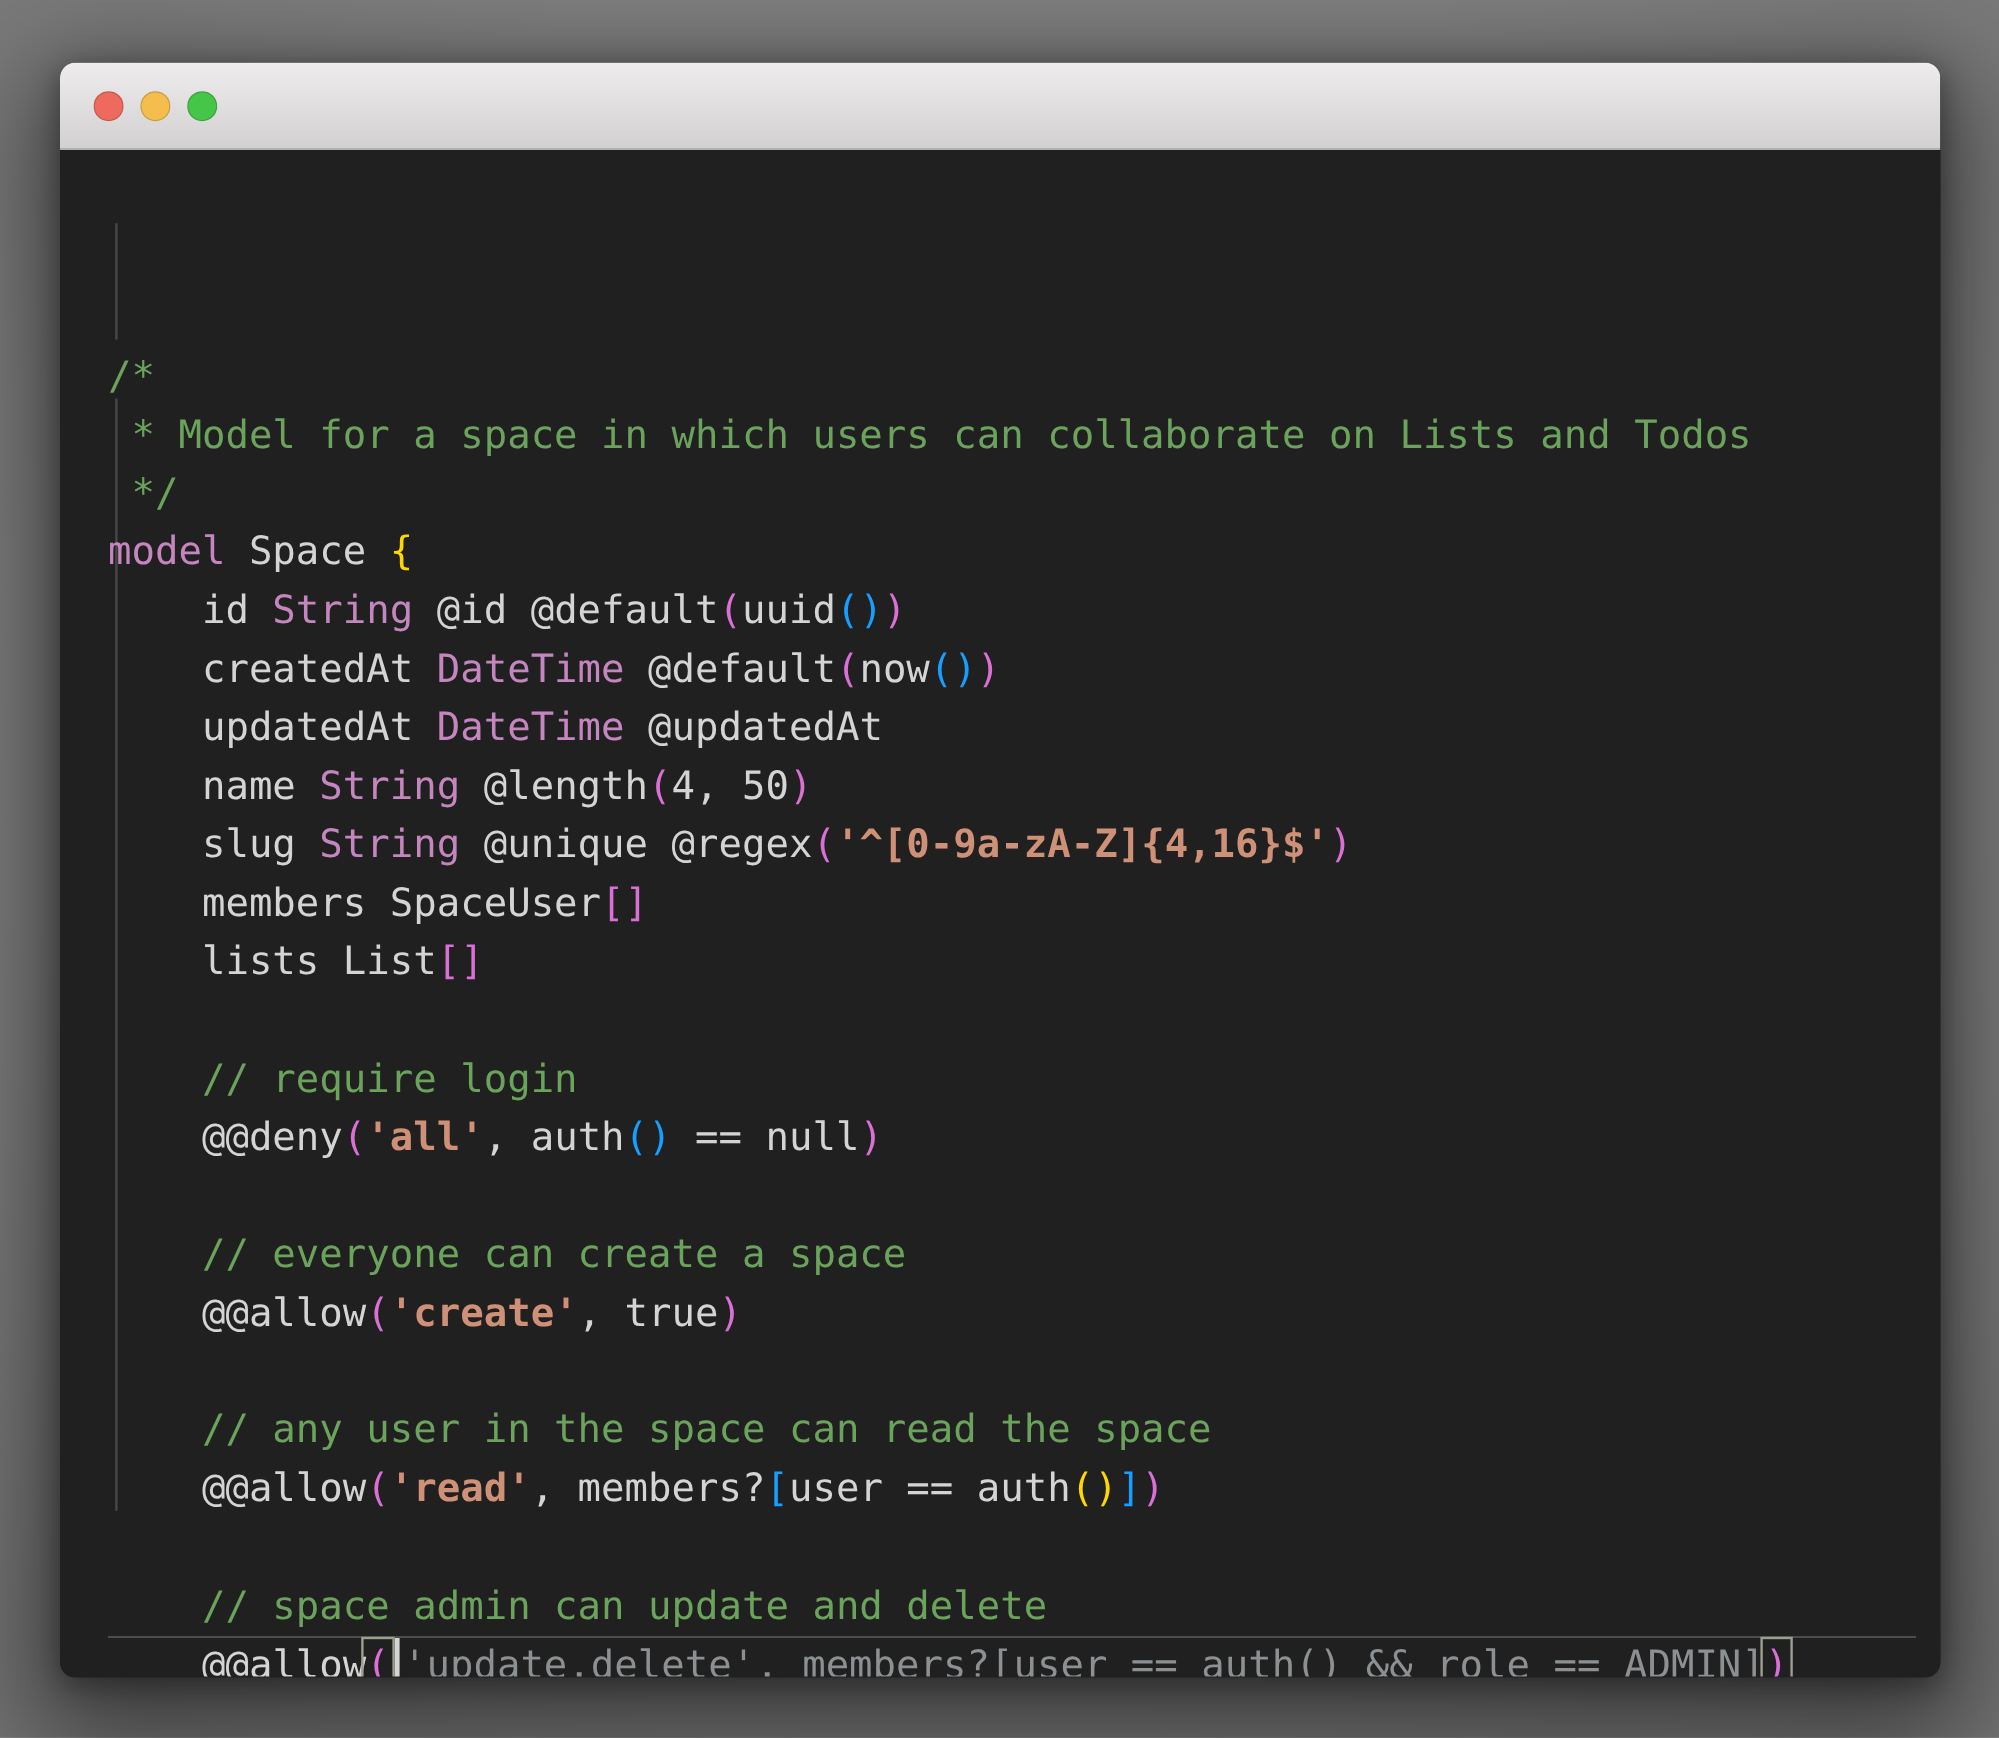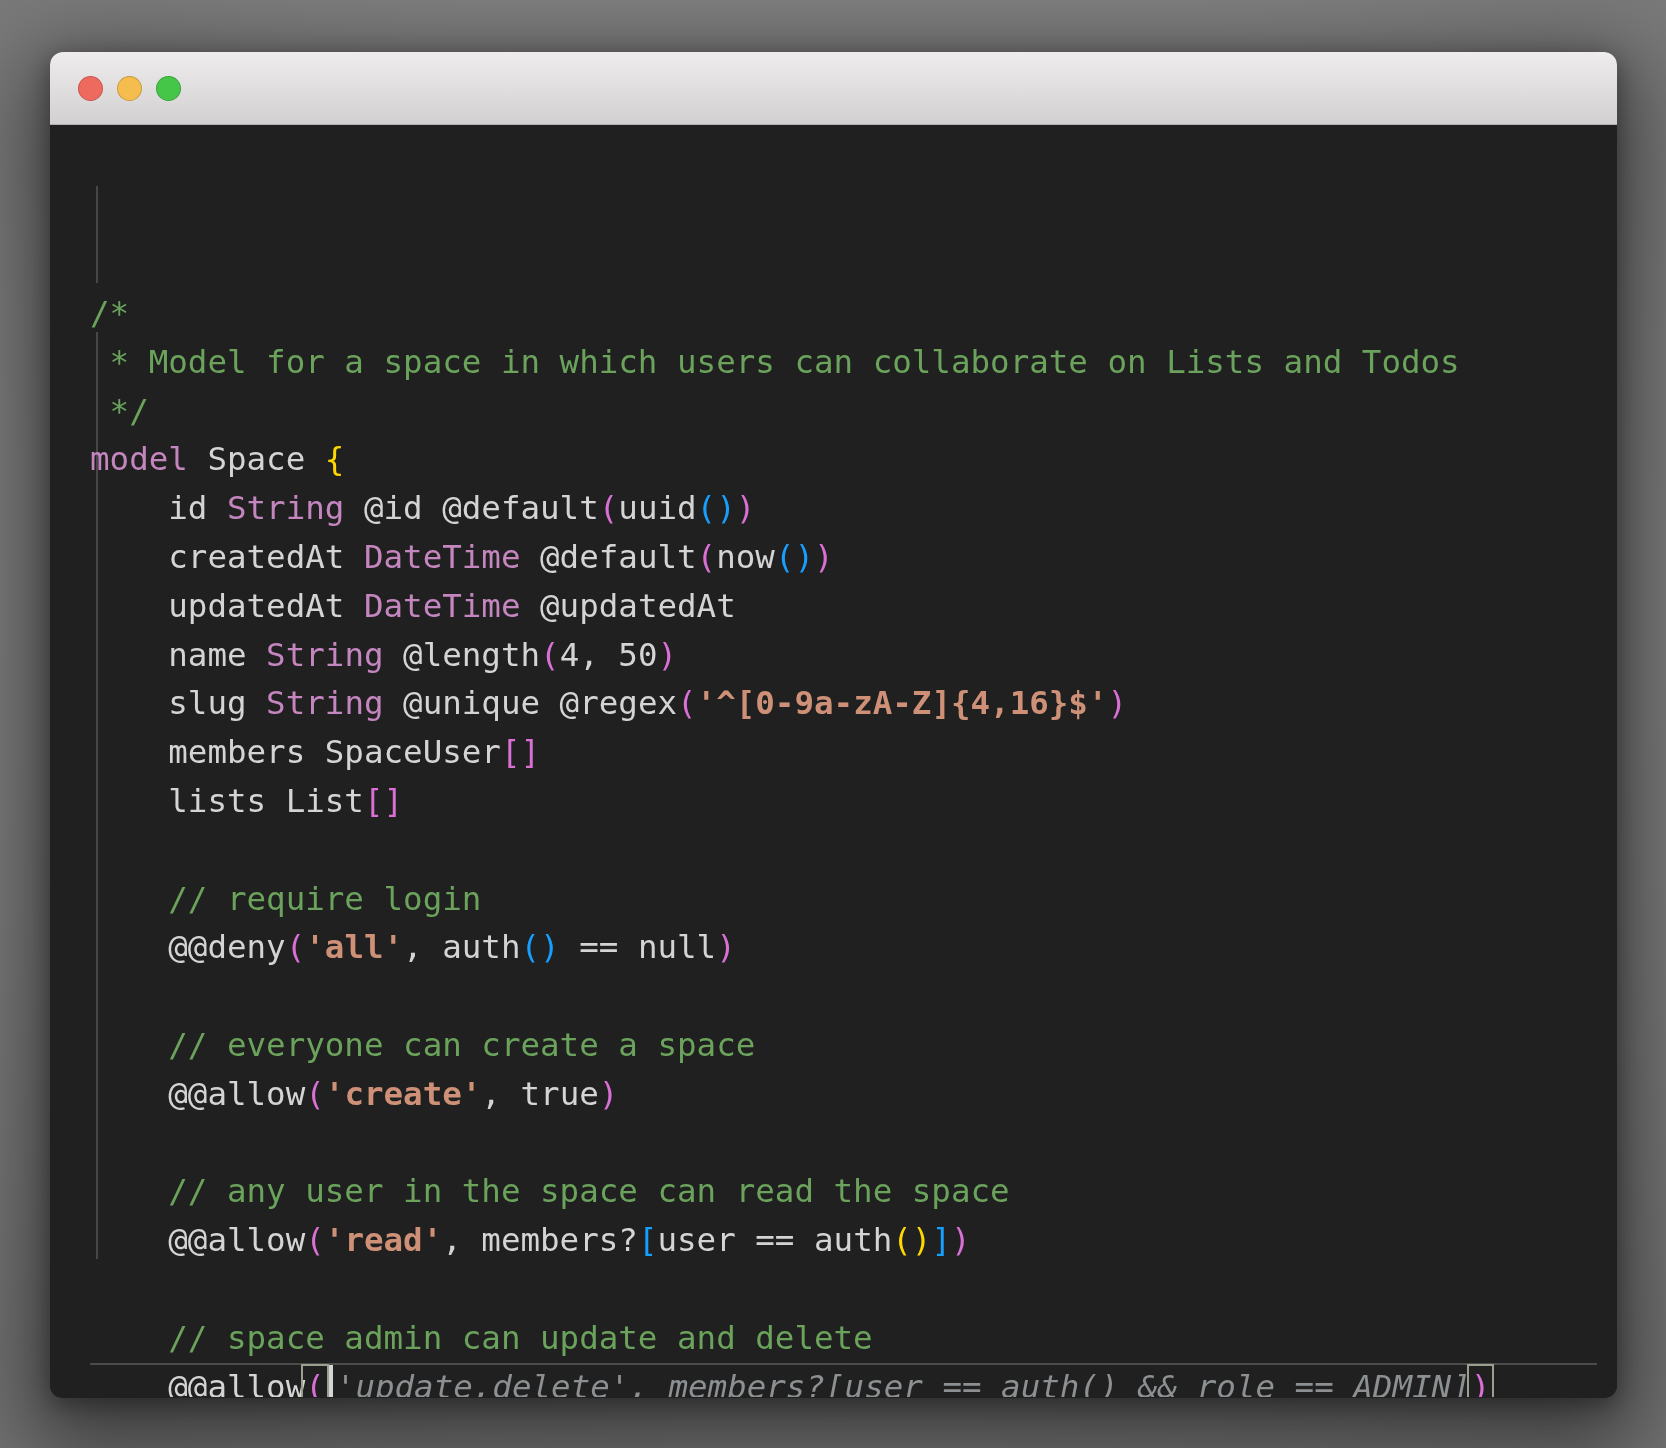--- a/index.html
+++ b/index.html
@@ -34,21 +34,21 @@
   .line{height:48.8px;line-height:48.8px;position:relative;}
   .line.current{box-shadow:inset 0 2px 0 #4a4d4a, inset 0 -1px 0 #3a3d3a;}
   .tok-c{color:var(--c-comment,#6ba35c);}
   .tok-k{color:var(--c-keyword,#c586c0);margin-top:48px;}
   .tok-t{color:var(--c-type,#c586c0);}
   .tok-p{color:var(--c-plain,#d4d4d4);}
   .tok-s{color:var(--c-string,#ce9178);font-weight:bold;}
   .tok-b1{color:var(--c-bracket1,#ffd700);}
   .tok-b2{color:var(--c-bracket2,#da70d6);}
   .tok-b3{color:var(--c-bracket3,#179fff);}
-  .tok-g{color:var(--c-ghost,#8c9093);font-style:italic;}
+  .tok-g{color:var(--c-ghost,#8c9093);}
   .box{outline:2px solid #99a08f;outline-offset:2px;}
   .cursor{
     display:inline-block;width:4px;height:1.22em;background:#d2d5d2;
     vertical-align:-0.22em;margin:0 3px 0 4px;
   }
   .squiggle{display:inline-block;position:relative;vertical-align:top;}
   .indent-guide{position:absolute;width:2px;background:#474747;}
   .guide-comment{left:46px;top:60.8px;height:97.6px;}
   .guide-block{left:46px;top:207.2px;height:927.2px;}
 </style>

